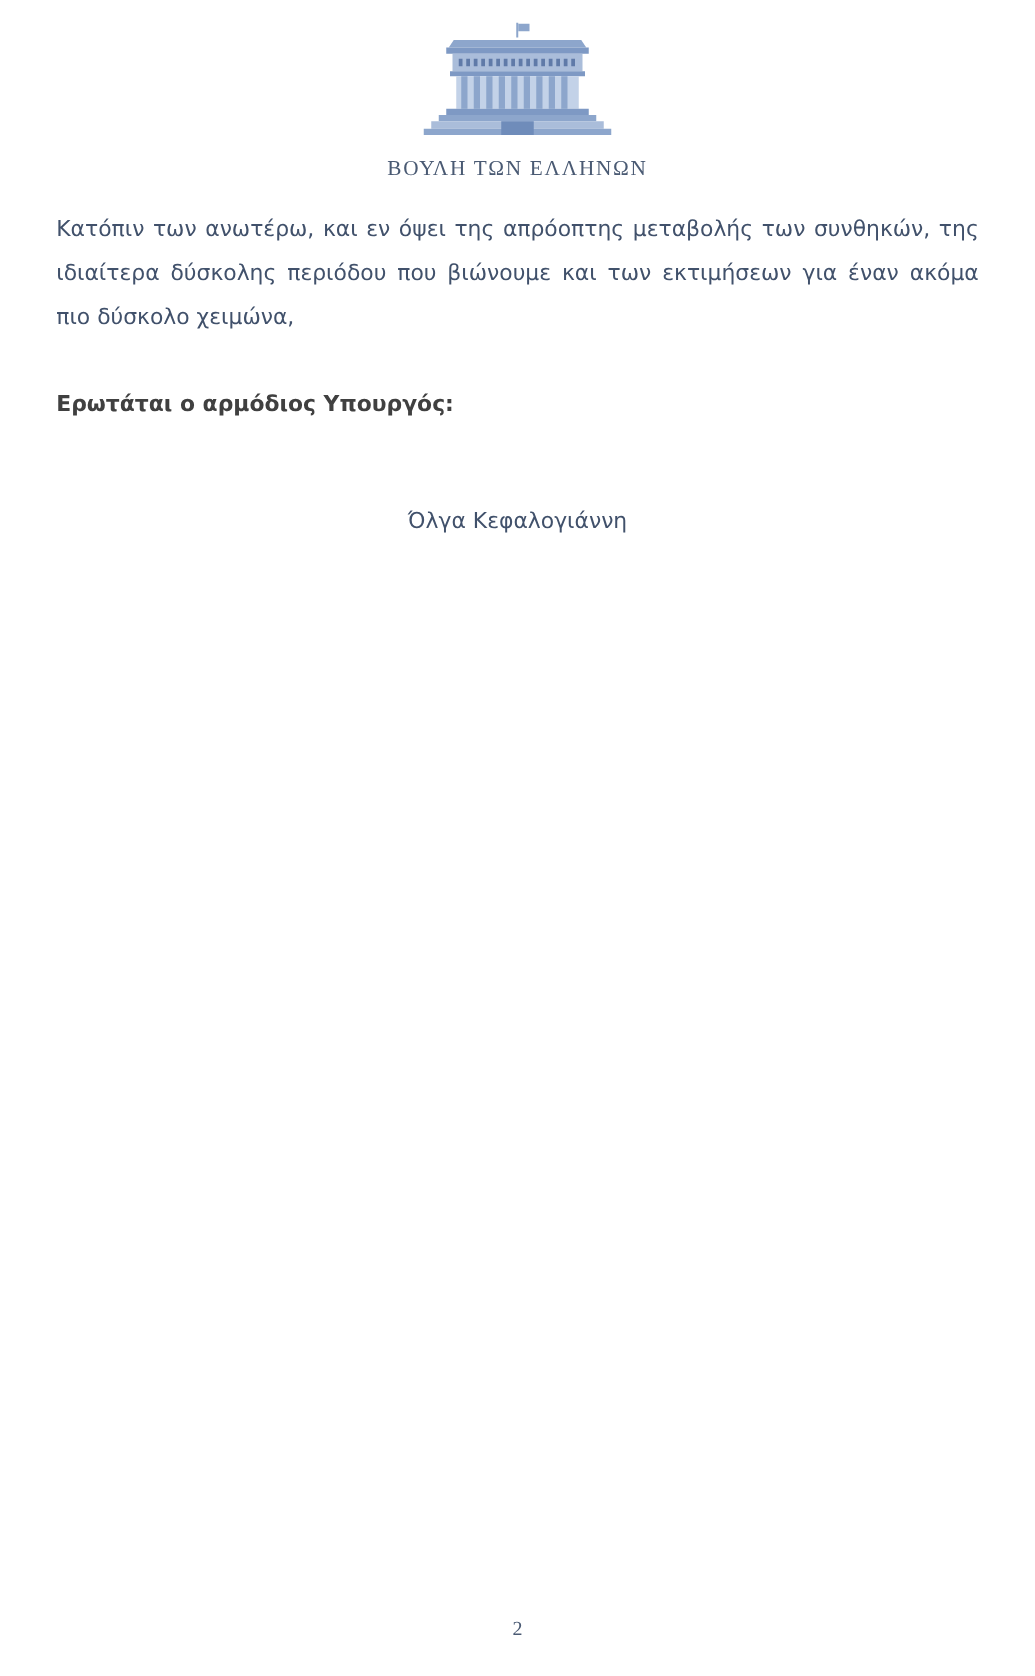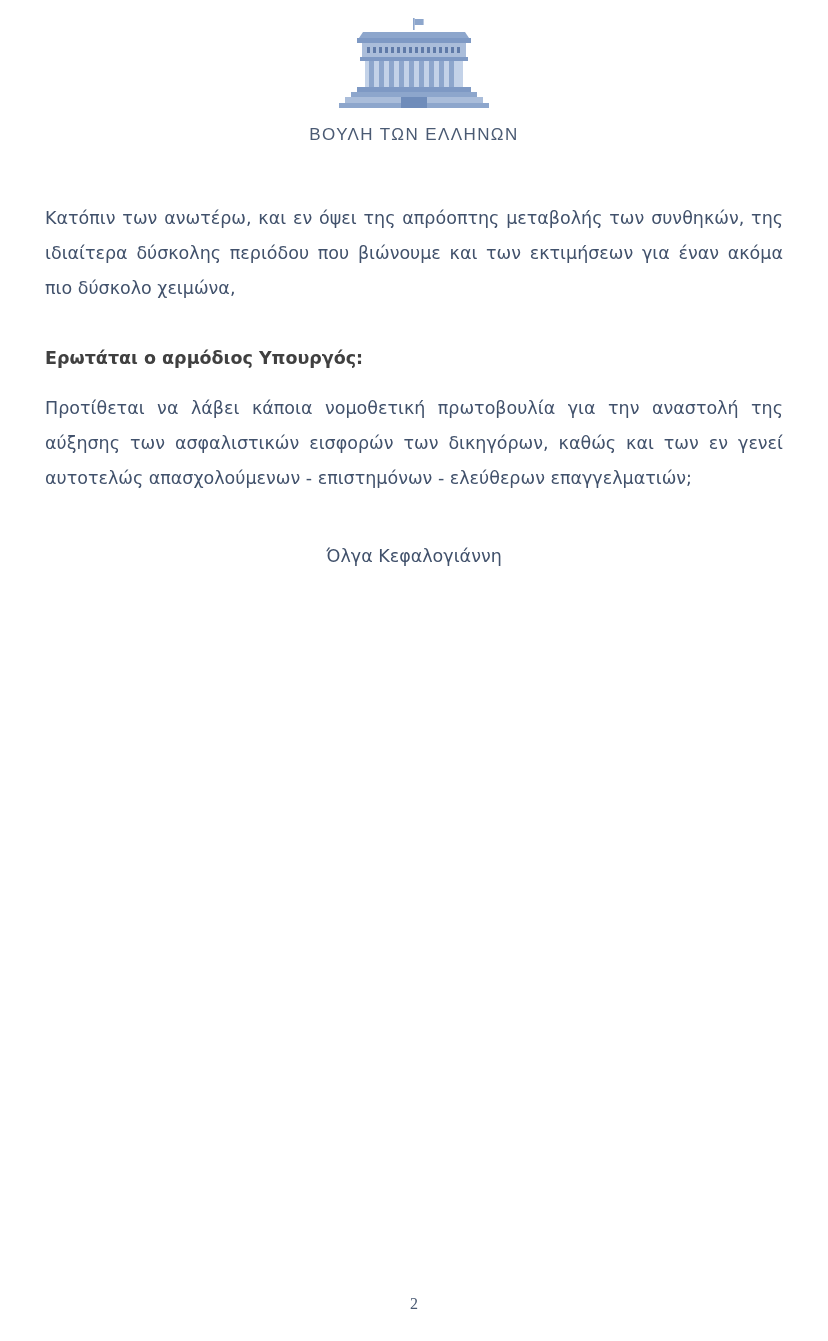--- a/index.html
+++ b/index.html
@@ -30,21 +30,21 @@
     flex-direction: column;
     align-items: center;
   }
   .emblem {
     width: 170px;
     height: 95px;
     display: block;
   }
   .header-title {
     margin-top: 12px;
-    font-family: Liberation Sans, sans-serif;
+    font-family: Liberation Serif, serif;
     font-size: 17px;
     letter-spacing: 1.4px;
     color: #4a5a73;
     text-align: center;
   }
 
   
   .content {
     margin: 0 auto;
     width: 786px;
@@ -53,40 +53,40 @@
   }
   .para {
     font-size: 17.5px;
     line-height: 2.0;
     text-align: justify;
     text-justify: inter-word;
     color: #41516b;
     margin: 0;
   }
   .para-intro {
-    margin-top: 56px;
+    margin-top: 22px;
   }
   .question-heading {
     margin-top: 36px;
     font-size: 17.5px;
     font-weight: bold;
     color: #404040;
     line-height: 1.9;
   }
   .para-question {
     margin-top: 16px;
   }
   .signature-role {
     margin-top: 78px;
     text-align: center;
     font-size: 17.5px;
     color: #41516b;
   }
   .signature-name {
-    margin-top: 50px;
+    margin-top: 66px;
     text-align: center;
     font-size: 17.5px;
     color: #41516b;
   }
 
   
   .page-number {
     position: absolute;
     bottom: 28px;
     left: 0;
@@ -154,19 +154,18 @@
       <rect x="72" y="79" width="26" height="11" fill="#6f8cba"></rect>
     </svg>
     <div class="header-title">ΒΟΥΛΗ ΤΩΝ ΕΛΛΗΝΩΝ</div>
   </div>
 
   <div class="content">
     <p class="para para-intro">Κατόπιν των ανωτέρω, και εν όψει της απρόοπτης μεταβολής των συνθηκών, της ιδιαίτερα δύσκολης περιόδου που βιώνουμε και των εκτιμήσεων για έναν ακόμα πιο δύσκολο χειμώνα,</p>
 
     <div class="question-heading">Ερωτάται ο αρμόδιος Υπουργός:</div>
 
-    <p class="para para-question">Προτίθεται να λάβει κάποια νομοθετική πρωτοβουλία για την αναστολή της αύξησης των ασφαλιστικών εισφορών των δικηγόρων, καθώς και των εν γενεί αυτοτελώς απασχολούμενων - επιστημόνων - ελεύθερων επαγγελματιών;</p>
 
     <div class="signature-name">Όλγα Κεφαλογιάννη</div>
   </div>
 
   <div class="page-number">2</div>
 </div>
 
 </body></html>

